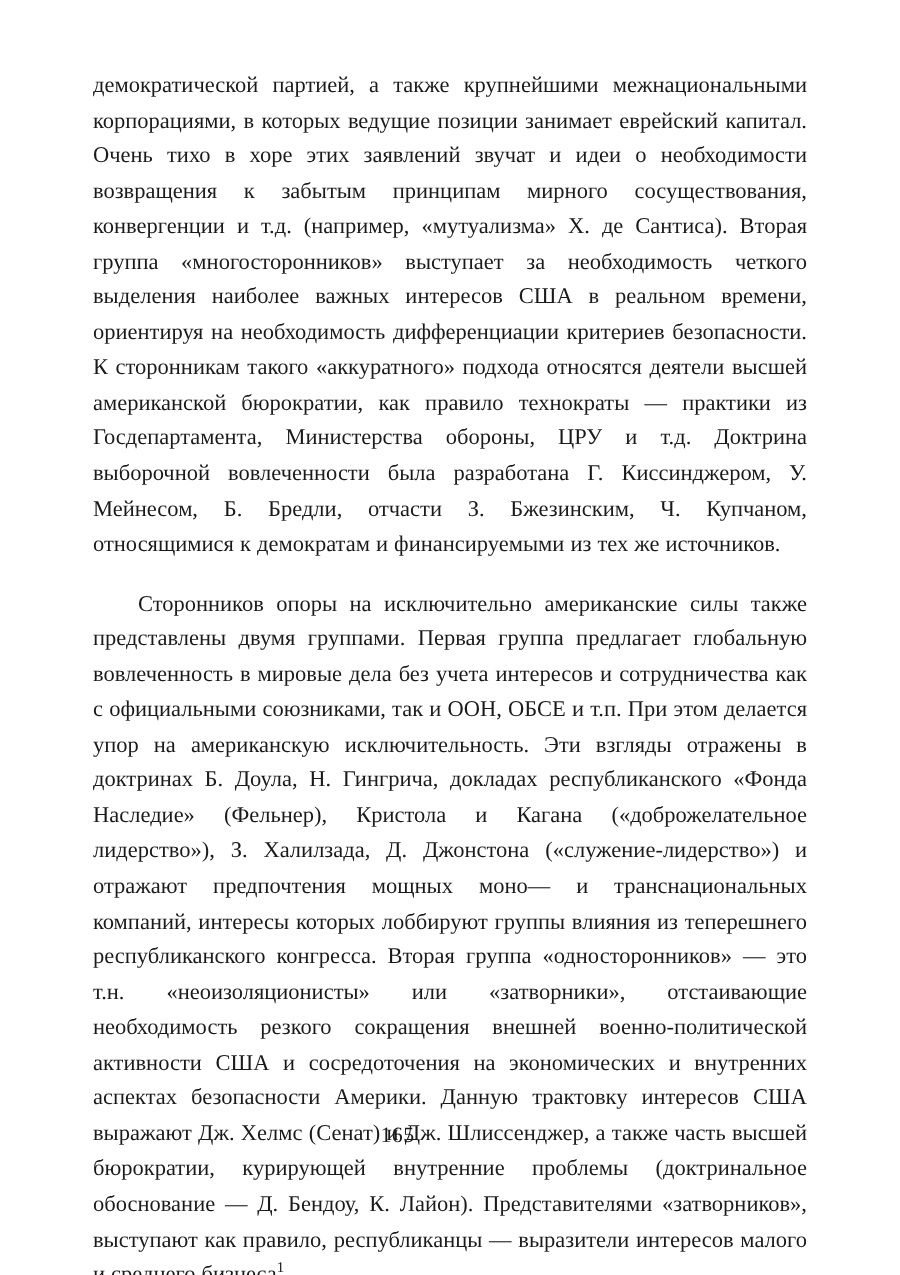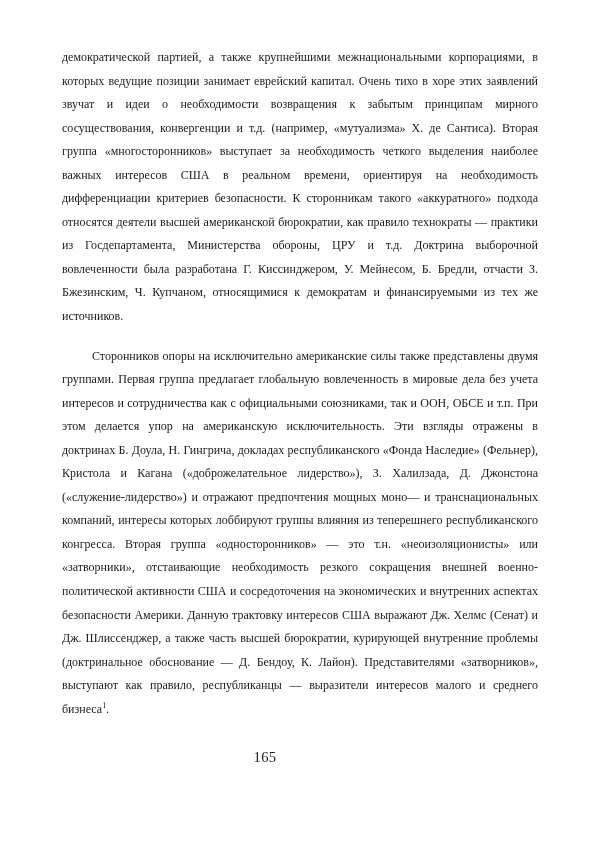--- a/index.html
+++ b/index.html
@@ -23,21 +23,21 @@
     overflow: hidden;
   }
   .text-column {
     position: absolute;
     left: 62px;
     top: 46px;
     width: 476px;
   }
   .body-par {
     margin: 0;
-    font-size: 12px;
+    font-size: 15px;
     line-height: 23.55px;
     text-align: justify;
     text-align-last: left;
     text-indent: 0;
     hyphens: none;
     word-spacing: 0.02em;
   }
   .body-par.indented {
     text-indent: 30px;
   }

